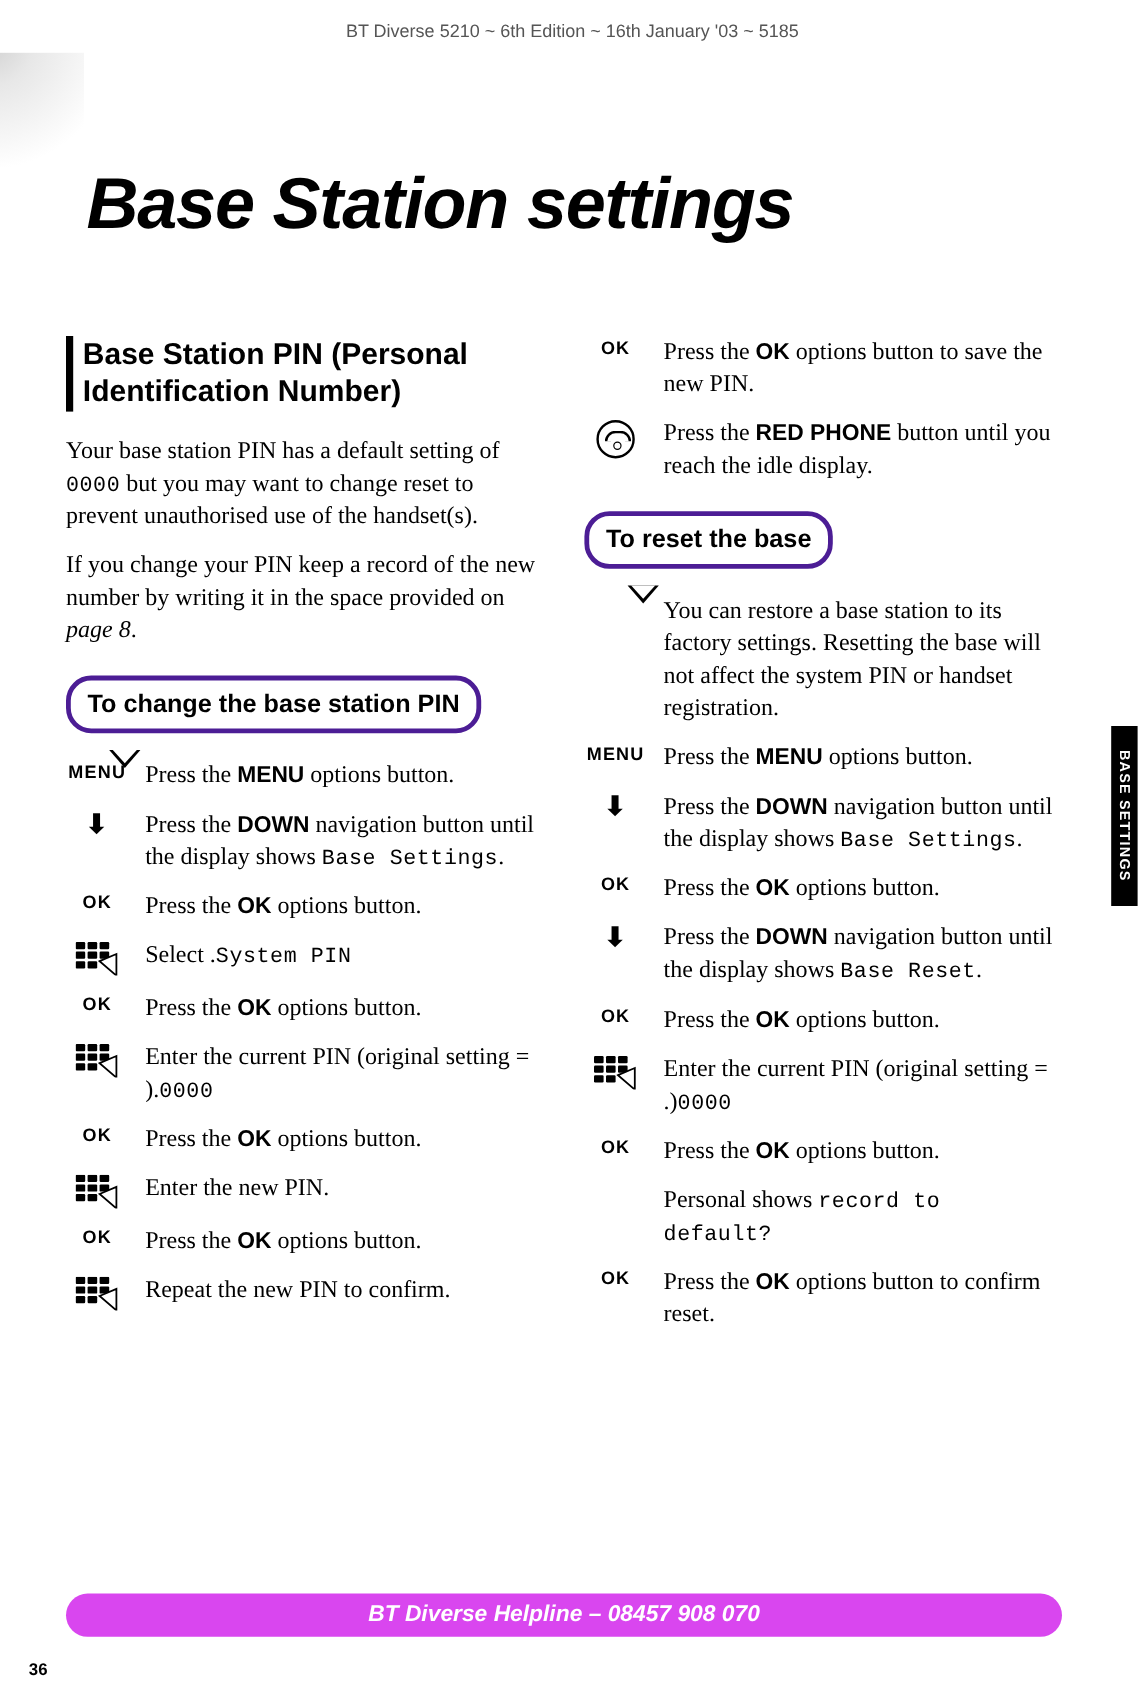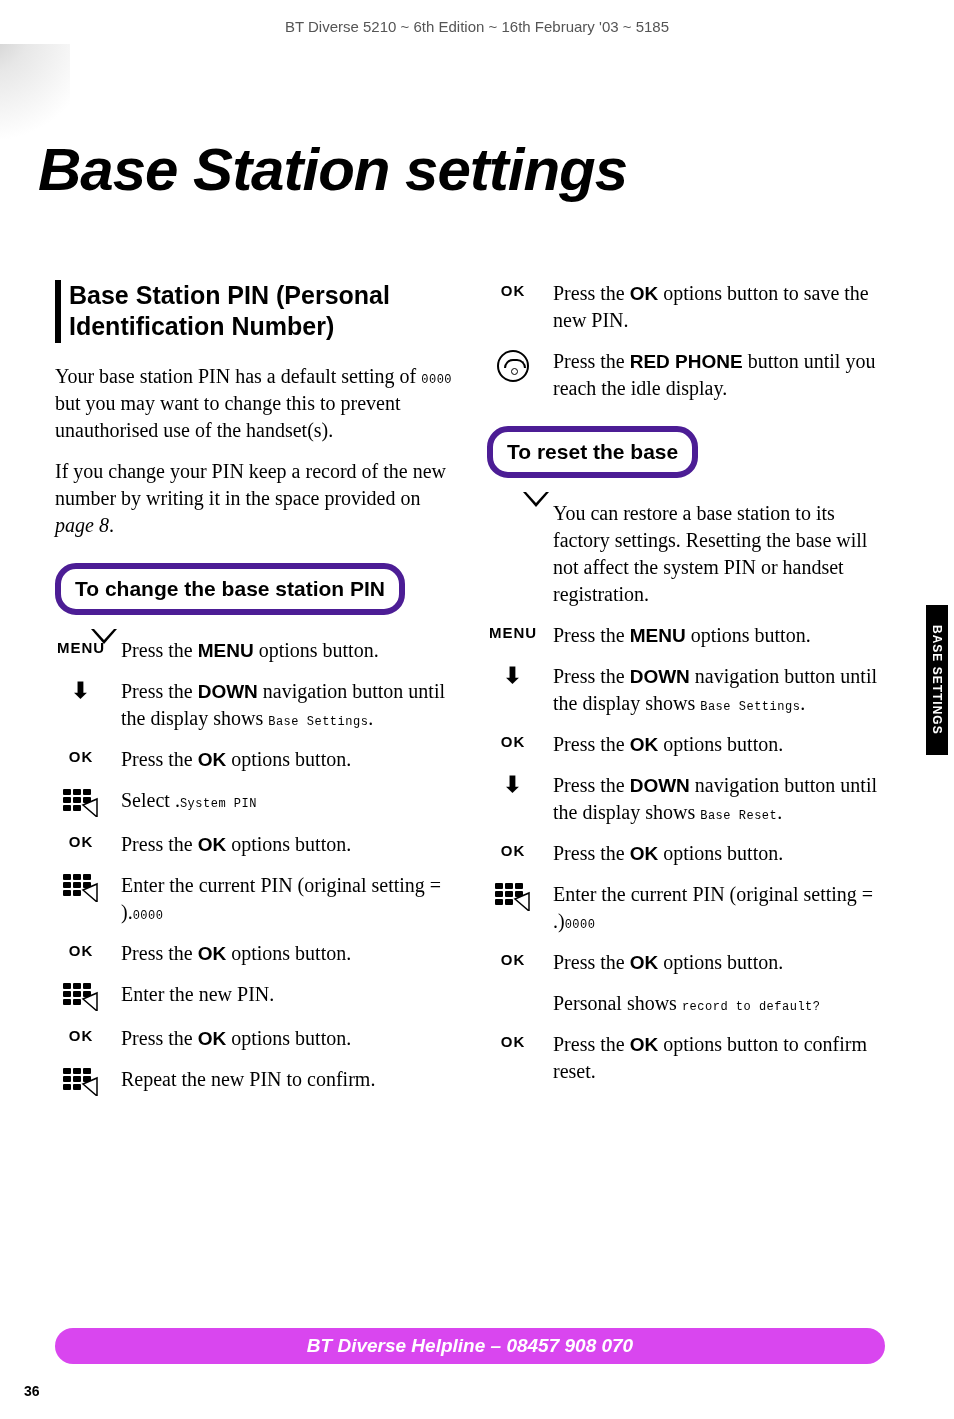--- a/index.html
+++ b/index.html
@@ -32,21 +32,21 @@
     top: 44px;
     left: 0;
     width: 70px;
     height: 120px;
     background: radial-gradient(circle at -10px -10px, #bbb 0%, #ddd 25%, #fff 70%);
     opacity: 0.7;
   }
   .main-title {
     position: absolute;
     top: 95px;
-    left: 38px;
+    left: 72px;
     font-family: Arial, Helvetica, sans-serif;
     font-weight: 900;
     font-style: italic;
     font-size: 60px;
     letter-spacing: -1px;
   }
   .columns {
     position: absolute;
     top: 280px;
     left: 55px;
@@ -67,21 +67,21 @@
     padding-left: 8px;
     border-left: 6px solid #000;
   }
   .body-text {
     font-size: 20px;
     line-height: 1.35;
     margin: 0 0 14px 0;
   }
   .body-text em { font-style: italic; }
   .callout-box {
-    border: 6px solid #4c1d95;
+    border: 4px solid #4c1d95;
     border-radius: 21px;
     padding: 8px 14px;
     font-family: Arial, Helvetica, sans-serif;
     font-weight: 900;
     font-size: 21px;
     display: inline-block;
     white-space: nowrap;
   }
   .callout-wrap {
     position: relative;
@@ -133,21 +133,21 @@
     letter-spacing: 1px;
   }
   .step-text {
     flex: 1;
     font-size: 20px;
     line-height: 1.35;
   }
   .step-text b { font-family: Arial, sans-serif; font-weight: 700; font-size: 19px; }
   .lcd {
     font-family: "Courier New", monospace;
-    font-size: 12px;
+    font-size: 18px;
     letter-spacing: 0.5px;
   }
   .arrow-down {
     font-size: 22px;
     line-height: 1;
   }
   .keypad-icon {
     display: inline-block;
     line-height: 0;
   }
@@ -222,34 +222,34 @@
     font-family: Arial, sans-serif;
     font-size: 14px;
     font-weight: bold;
   }
 </style>
 </head>
 <body>
 
 <div class="page">
 
-  <div class="header-line">BT Diverse 5210 ~ 6th Edition ~ 16th February '03 ~ 5185</div>
+  <div class="header-line">BT Diverse 5210 ~ 6th Edition ~ 16th January '03 ~ 5185</div>
   <div class="corner-shading"></div>
 
   <h1 class="main-title">Base Station settings</h1>
 
   <div class="side-tab">BASE SETTINGS</div>
 
   <div class="columns">
 
     <div class="col">
       <h2 class="section-heading">Base Station PIN (Personal Identification Number)</h2>
 
       <p class="body-text">
-        <span>Your base station PIN has a default setting of </span><span class="lcd">0000</span><span> but you may want to change this to prevent unauthorised use of the handset(s).</span>
+        <span>Your base station PIN has a default setting of </span><span class="lcd">0000</span><span> but you may want to change reset to prevent unauthorised use of the handset(s).</span>
       </p>
       <p class="body-text">
         <span>If you change your PIN keep a record of the new number by writing it in the space provided on </span><em>page 8</em><span>.</span>
       </p>
 
       <div class="callout-wrap">
         <div class="callout-box">To change the base station PIN</div>
         <div class="callout-triangle"></div>
       </div>
 

